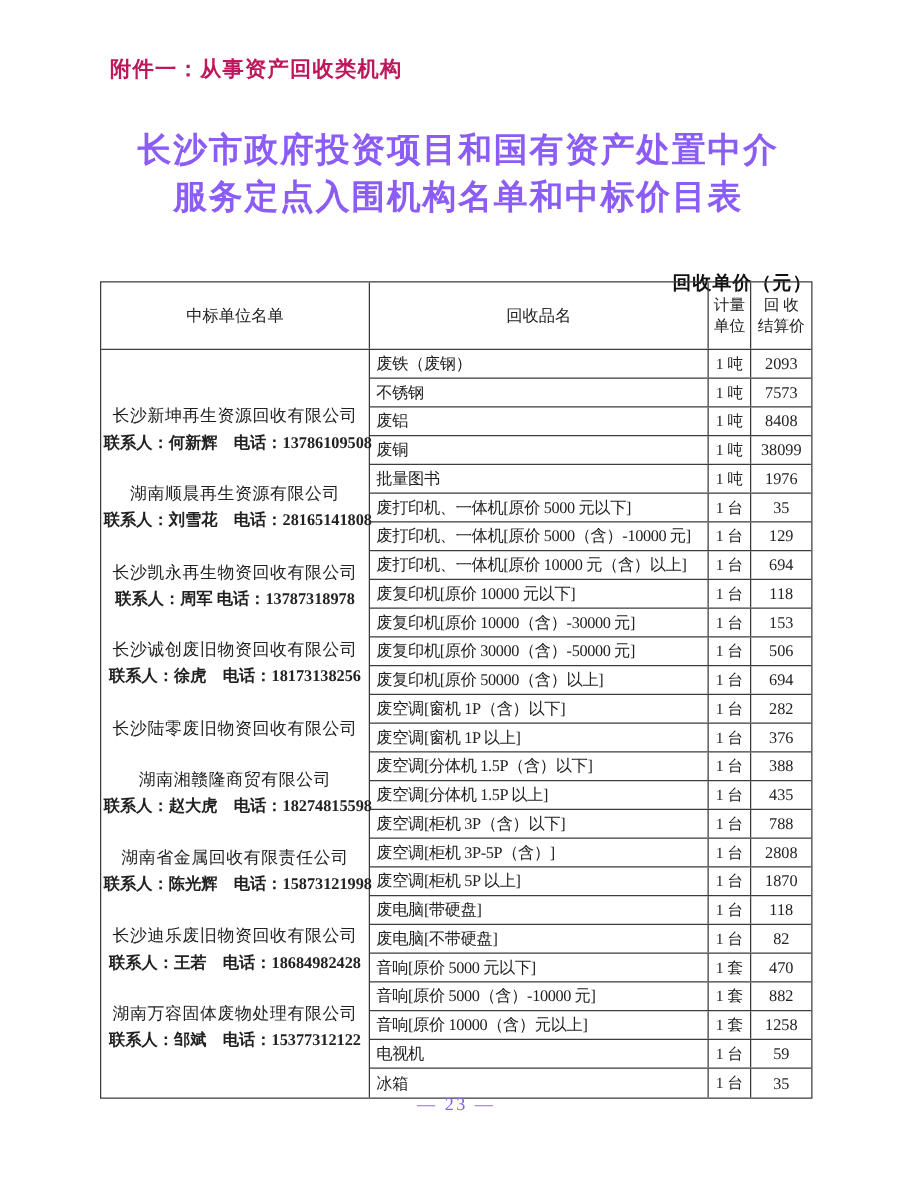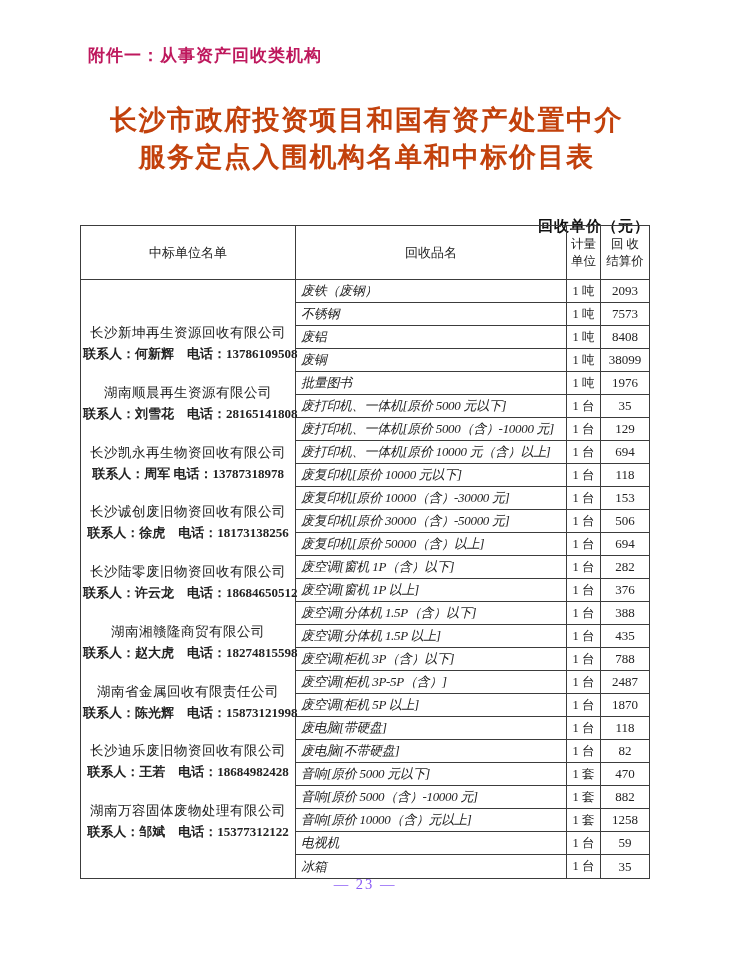--- a/index.html
+++ b/index.html
@@ -26,21 +26,21 @@
   .doc-title {
     position: absolute;
     left: 0;
     top: 102px;
     width: 100%;
     text-align: center;
     font-weight: 900;
     font-size: 27px;
     line-height: 37px;
     letter-spacing: 1.5px;
-    color: #c2410c;
+    color: #8b5cf6;
   }
   .unit-note {
     position: absolute;
     top: 197px;
     left: 80px;
     width: 570px;
     text-align: right;
     font-weight: bold;
     font-size: 15px;
     letter-spacing: 1px;
@@ -94,21 +94,20 @@
   }
   .trow:last-child { border-bottom: none; }
   .td { display: flex; align-items: center; color: #222; }
   .td.item {
     flex: 1;
     padding-left: 5px;
     white-space: nowrap;
     overflow: hidden;
     letter-spacing: -0.3px;
     border-right: 1px solid #3c3c3c;
-    font-style: italic;
   }
   .td.unit {
     width: 34px;
     justify-content: center;
     border-right: 1px solid #3c3c3c;
     white-space: nowrap;
     font-size: 12.5px;
   }
   .td.price {
     width: 48px;
@@ -170,21 +169,20 @@
     <div class="company-contact">联系人：周军 电话：13787318978</div>
   </div>
 
   <div class="company">
     <div class="company-name">长沙诚创废旧物资回收有限公司</div>
     <div class="company-contact">联系人：徐虎　电话：18173138256</div>
   </div>
 
   <div class="company">
     <div class="company-name">长沙陆零废旧物资回收有限公司</div>
-    <div class="company-contact">联系人：许云龙　电话：18684650512</div>
   </div>
 
   <div class="company">
     <div class="company-name">湖南湘赣隆商贸有限公司</div>
     <div class="company-contact">联系人：赵大虎　电话：18274815598</div>
   </div>
 
   <div class="company">
     <div class="company-name">湖南省金属回收有限责任公司</div>
     <div class="company-contact">联系人：陈光辉　电话：15873121998</div>
@@ -299,21 +297,21 @@
 
   <div class="trow">
     <div class="td item">废空调[柜机 3P（含）以下]</div>
     <div class="td unit">1 台</div>
     <div class="td price">788</div>
   </div>
 
   <div class="trow">
     <div class="td item">废空调[柜机 3P-5P（含）]</div>
     <div class="td unit">1 台</div>
-    <div class="td price">2487</div>
+    <div class="td price">2808</div>
   </div>
 
   <div class="trow">
     <div class="td item">废空调[柜机 5P 以上]</div>
     <div class="td unit">1 台</div>
     <div class="td price">1870</div>
   </div>
 
   <div class="trow">
     <div class="td item">废电脑[带硬盘]</div>

